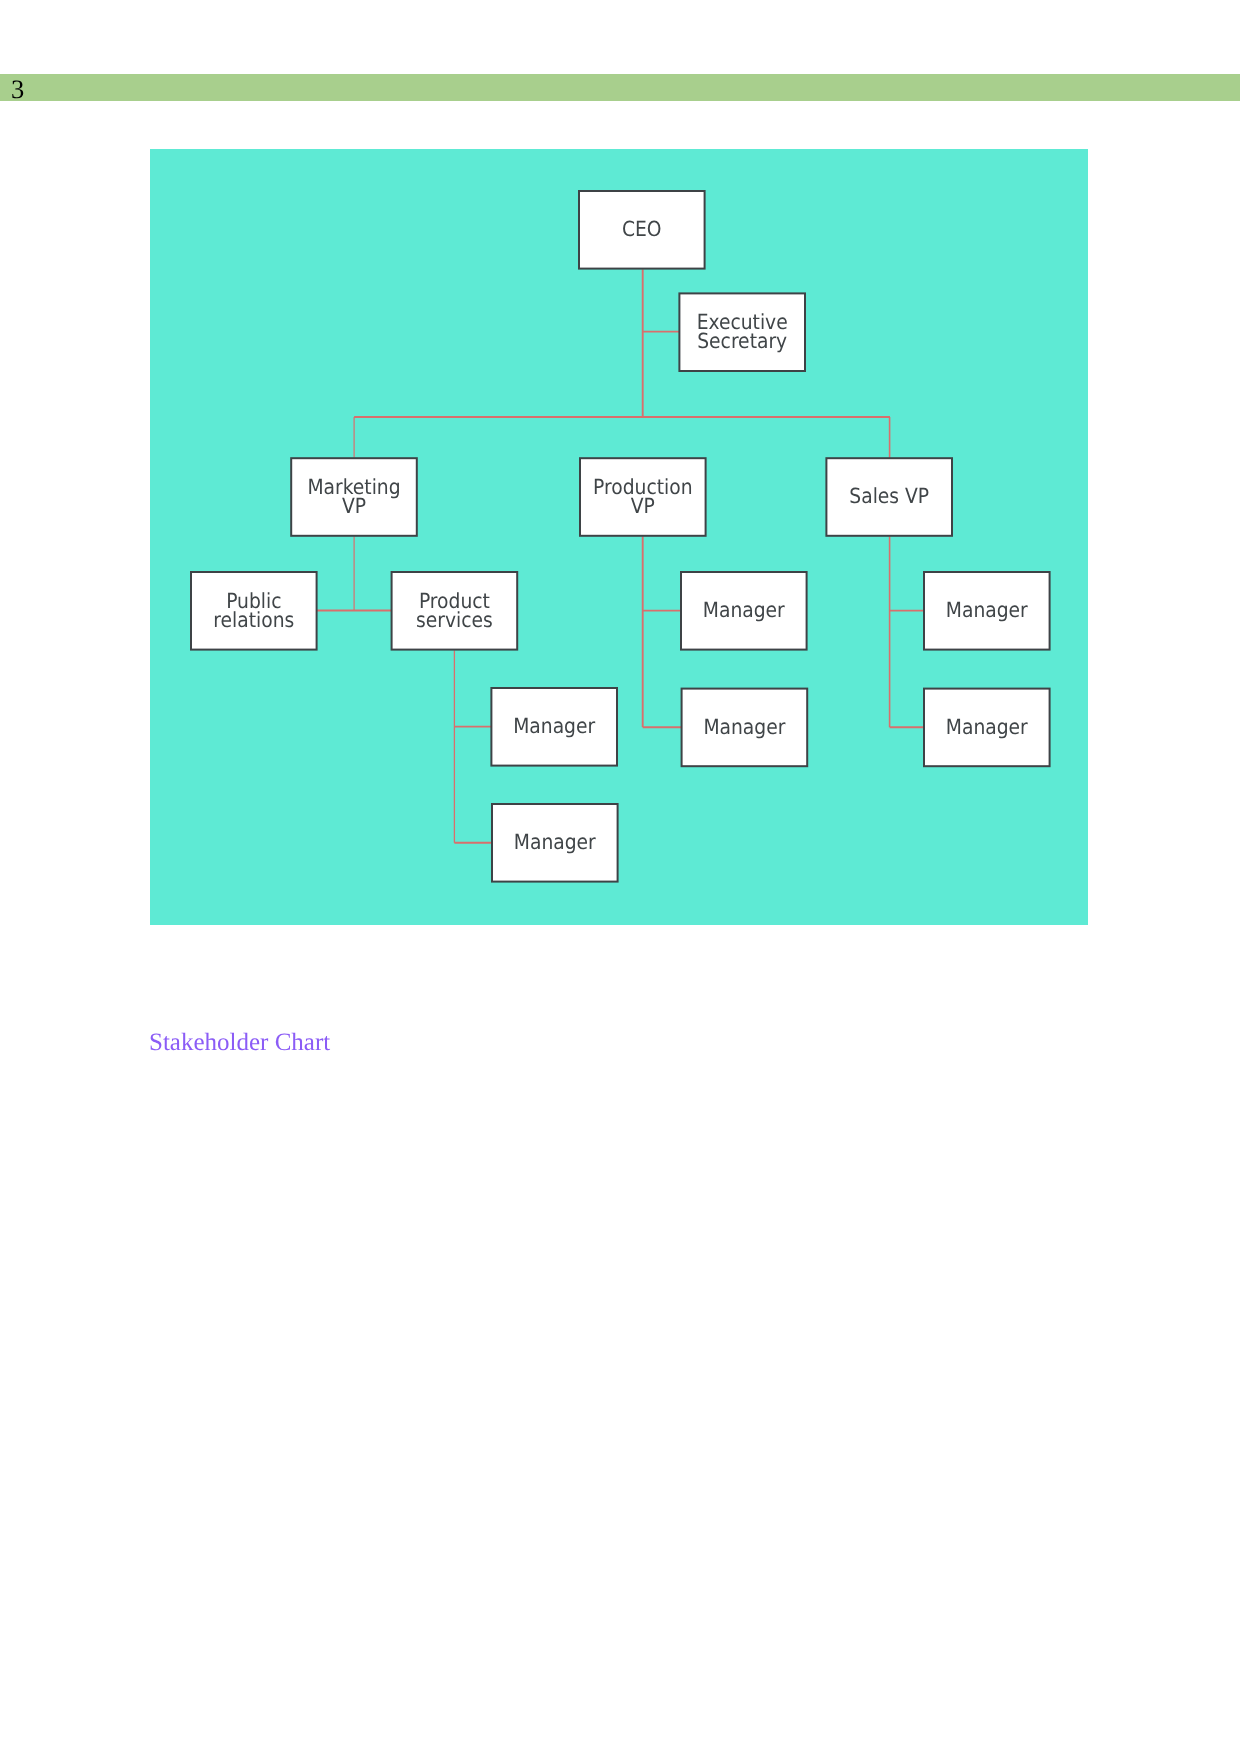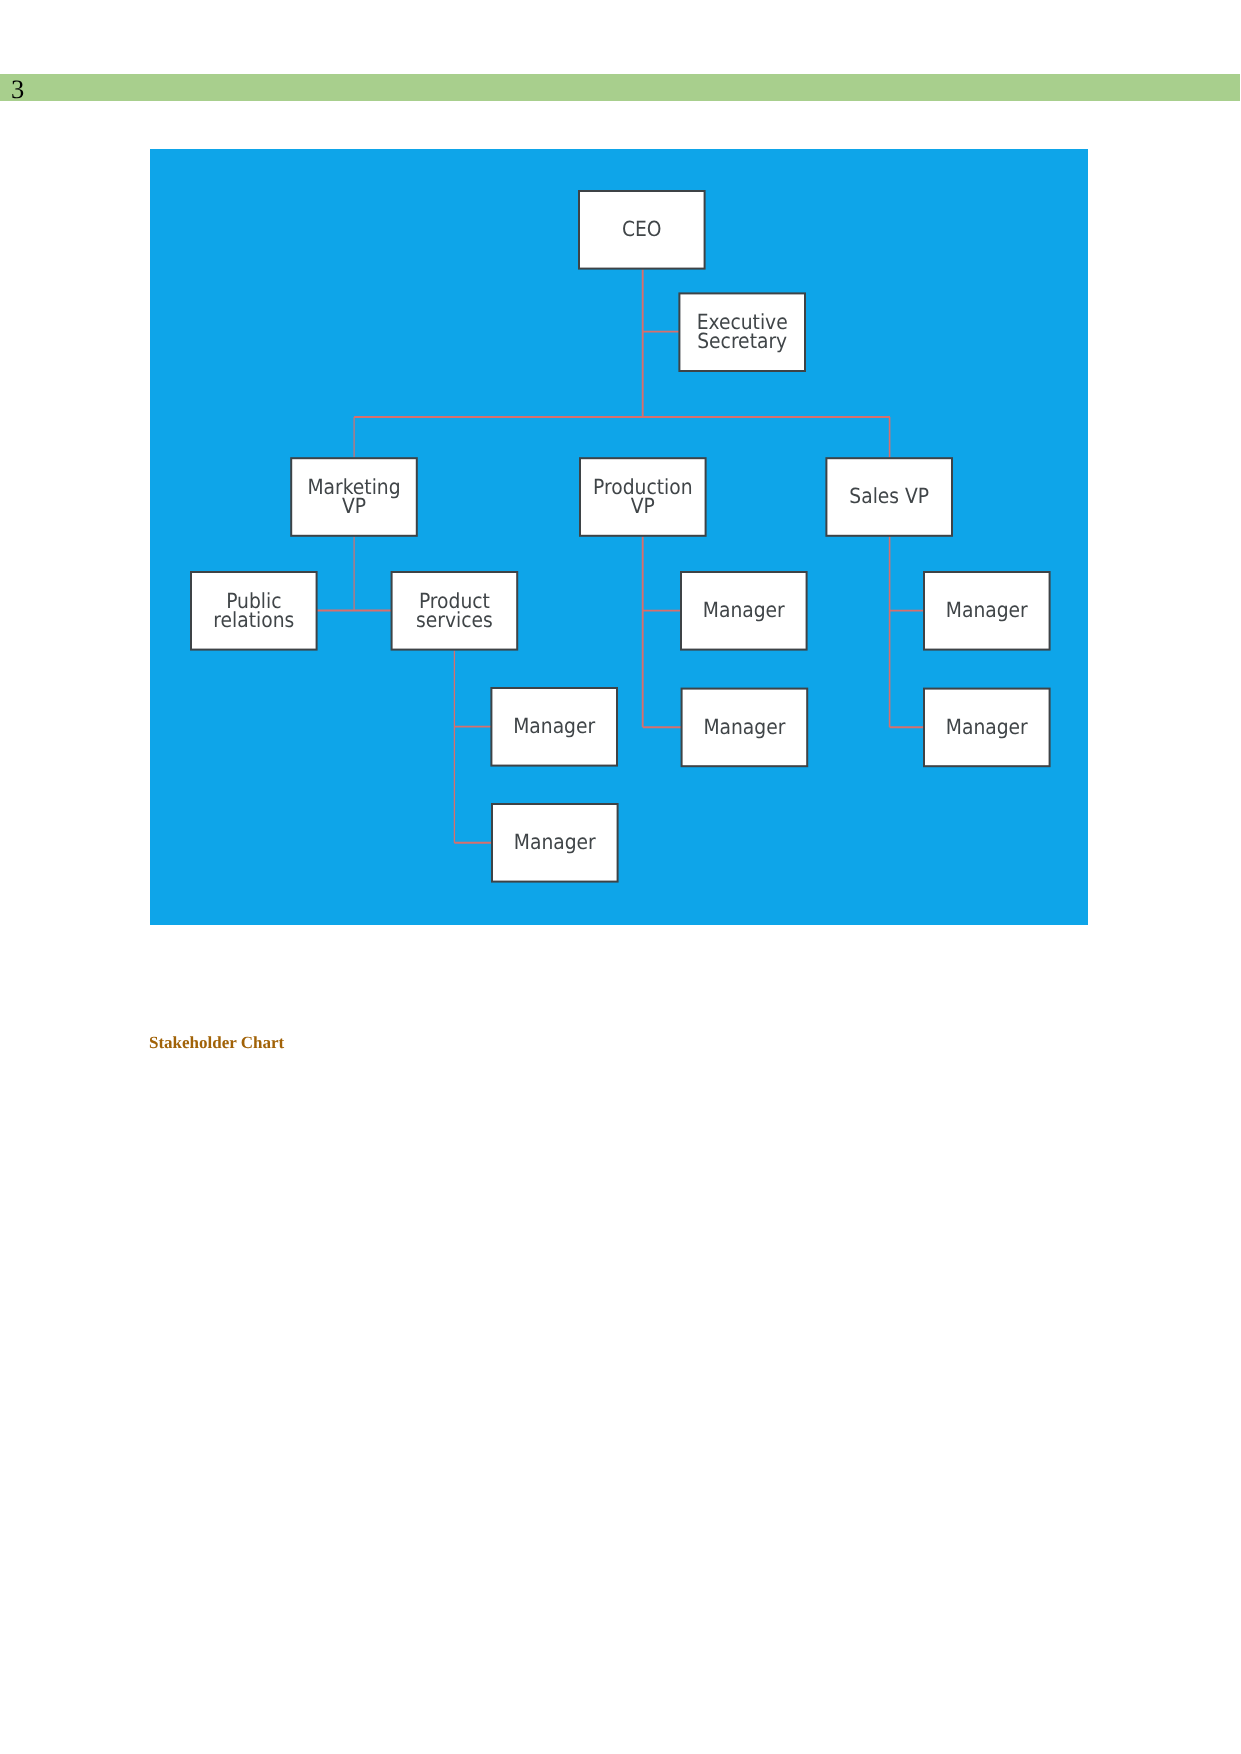--- a/index.html
+++ b/index.html
@@ -21,21 +21,21 @@
   .page-number {
     position:absolute; left:10.7px; top:75.7px;
     font-family:"Liberation Serif", serif;
     font-size:26.5px; line-height:26px; color:#000;
   }
 
   
   .chart-panel {
     position:absolute; left:150px; top:149px;
     width:938px; height:776px;
-    background:#0ea5e9;
+    background:#5eead4;
   }
   .chart-svg { position:absolute; left:0; top:0; display:block; }
 
   .connectors polyline { fill:none; stroke:#d96f6c; }
   .node-box { fill:#ffffff; stroke:#3e4346; }
   .node-label {
     font-family:"DejaVu Sans", sans-serif;
     font-stretch:condensed;
     font-size:20.8px;
     fill:#404548;
@@ -46,21 +46,21 @@
 
   
   .chart-svg, .page-number, .caption {
     transform:translateZ(0); will-change:transform;
   }
 
   
   .caption {
     position:absolute; left:149.2px; top:1029px;
     font-family:"Liberation Serif", serif;
-    font-weight:bold; font-size:17px; line-height:28px; color:#a16207;
+    font-weight:normal; font-size:25px; line-height:28px; color:#8b5cf6;
     white-space:nowrap;
   }
 </style>
 </head>
 <body>
 
 <div class="page">
 
   <div class="header-band"></div>
   <div class="page-number">3</div>

